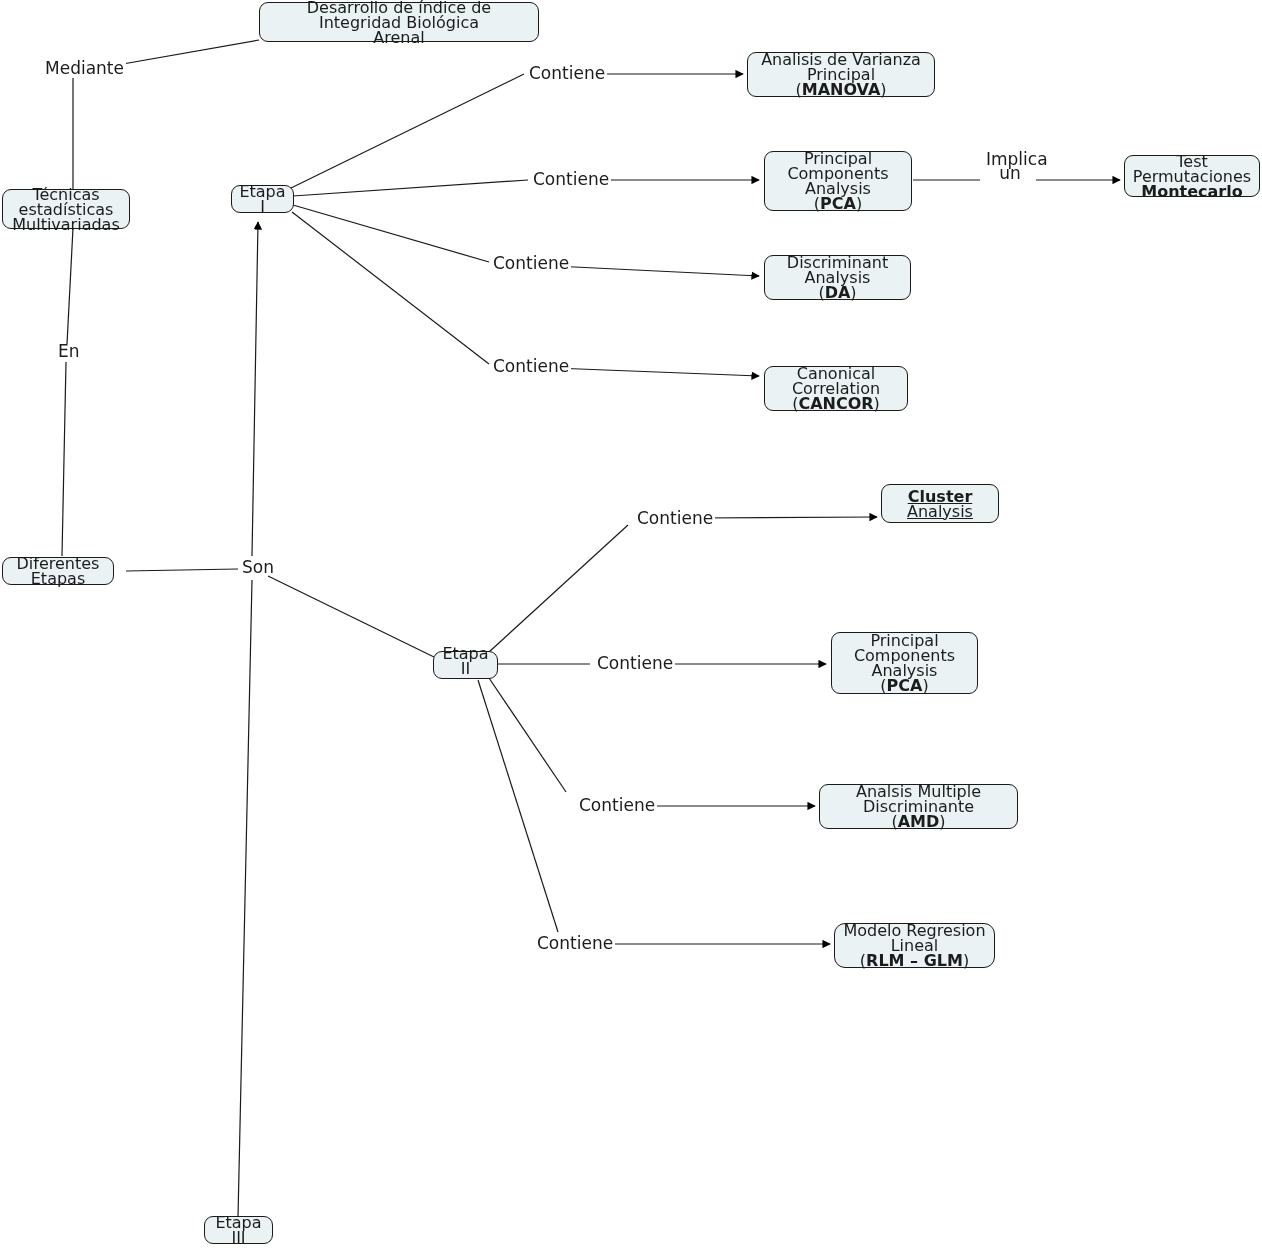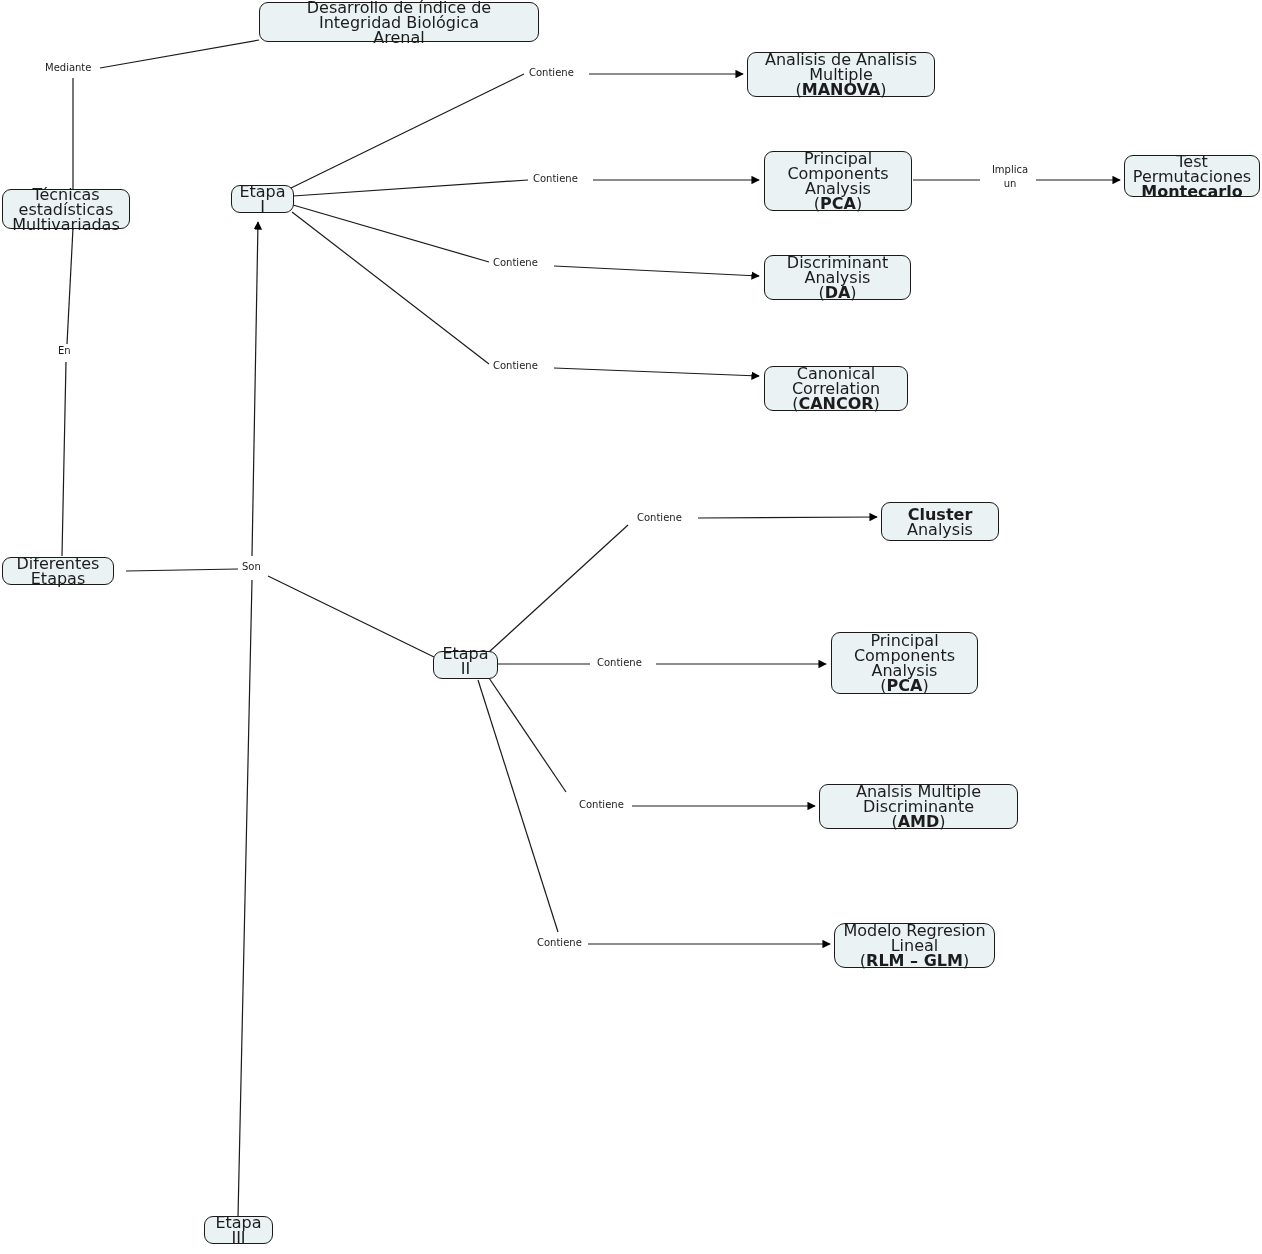--- a/index.html
+++ b/index.html
@@ -44,21 +44,21 @@
     padding: 2px 6px;
     white-space: pre-line;
     z-index: 3;
   }
   .node .t { display: block; }
   .node b { font-weight: bold; }
   .edge-label {
     position: absolute;
     background: #ffffff;
     color: #1c1c1c;
-    font-size: 10px;
+    font-size: 17px;
     line-height: 14px;
     text-align: center;
     white-space: pre-line;
     padding: 0 2px;
     z-index: 4;
   }
 </style>
 </head>
 <body>
 
@@ -135,21 +135,21 @@
 
   <div class="node" style="left:433px; top:651px; width:65px; height:28px;align-items:flex-end;">
     <span class="t">Etapa II</span>
   </div>
 
   <div class="node" style="left:204px; top:1216px; width:69px; height:28px;">
     <span class="t">Etapa III</span>
   </div>
 
   <div class="node" style="left:747px; top:52px; width:188px; height:45px; flex-direction:column;">
-    <span>Analisis de Analisis Multiple</span>
+    <span>Analisis de Varianza Principal</span>
     <span><span>(</span><b>MANOVA</b><span>)</span></span>
   </div>
 
   <div class="node" style="left:764px; top:151px; width:148px; height:60px; flex-direction:column;">
     <span>Principal Components</span>
     <span>Analysis</span>
     <span><span>(</span><b>PCA</b><span>)</span></span>
   </div>
 
   <div class="node" style="left:764px; top:366px; width:144px; height:45px; flex-direction:column;">
@@ -160,21 +160,21 @@
   <div class="node" style="left:764px; top:255px; width:147px; height:45px; flex-direction:column;">
     <span>Discriminant Analysis</span>
     <span><span>(</span><b>DA</b><span>)</span></span>
   </div>
 
   <div class="node" style="left:1124px; top:155px; width:136px; height:42px; flex-direction:column;">
     <span>Test Permutaciones</span>
     <b>Montecarlo</b>
   </div>
 
-  <div class="node" style="left:881px; top:502px; width:118px; height:39px;">
+  <div class="node" style="left:881px; top:484px; width:118px; height:39px;text-decoration:underline;">
     <span><b>Cluster</b><span> Analysis</span></span>
   </div>
 
   <div class="node" style="left:831px; top:632px; width:147px; height:62px; flex-direction:column;">
     <span>Principal Components</span>
     <span>Analysis</span>
     <span><span>(</span><b>PCA</b><span>)</span></span>
   </div>
 
   <div class="node" style="left:819px; top:784px; width:199px; height:45px; flex-direction:column;">
@@ -194,21 +194,21 @@
   <div class="edge-label" style="left:240px; top:560px;">Son</div>
 
   <div class="edge-label" style="left:527px; top:66px;">Contiene</div>
 
   <div class="edge-label" style="left:531px; top:172px;">Contiene</div>
 
   <div class="edge-label" style="left:491px; top:256px;">Contiene</div>
 
   <div class="edge-label" style="left:491px; top:359px;">Contiene</div>
 
-  <div class="edge-label" style="left:984px; top:163px; width:48px;">Implica
+  <div class="edge-label" style="left:984px; top:152px; width:48px;">Implica
 un</div>
 
   <div class="edge-label" style="left:635px; top:511px;">Contiene</div>
 
   <div class="edge-label" style="left:595px; top:656px;">Contiene</div>
 
   <div class="edge-label" style="left:577px; top:798px;">Contiene</div>
 
   <div class="edge-label" style="left:535px; top:936px;">Contiene</div>
 

